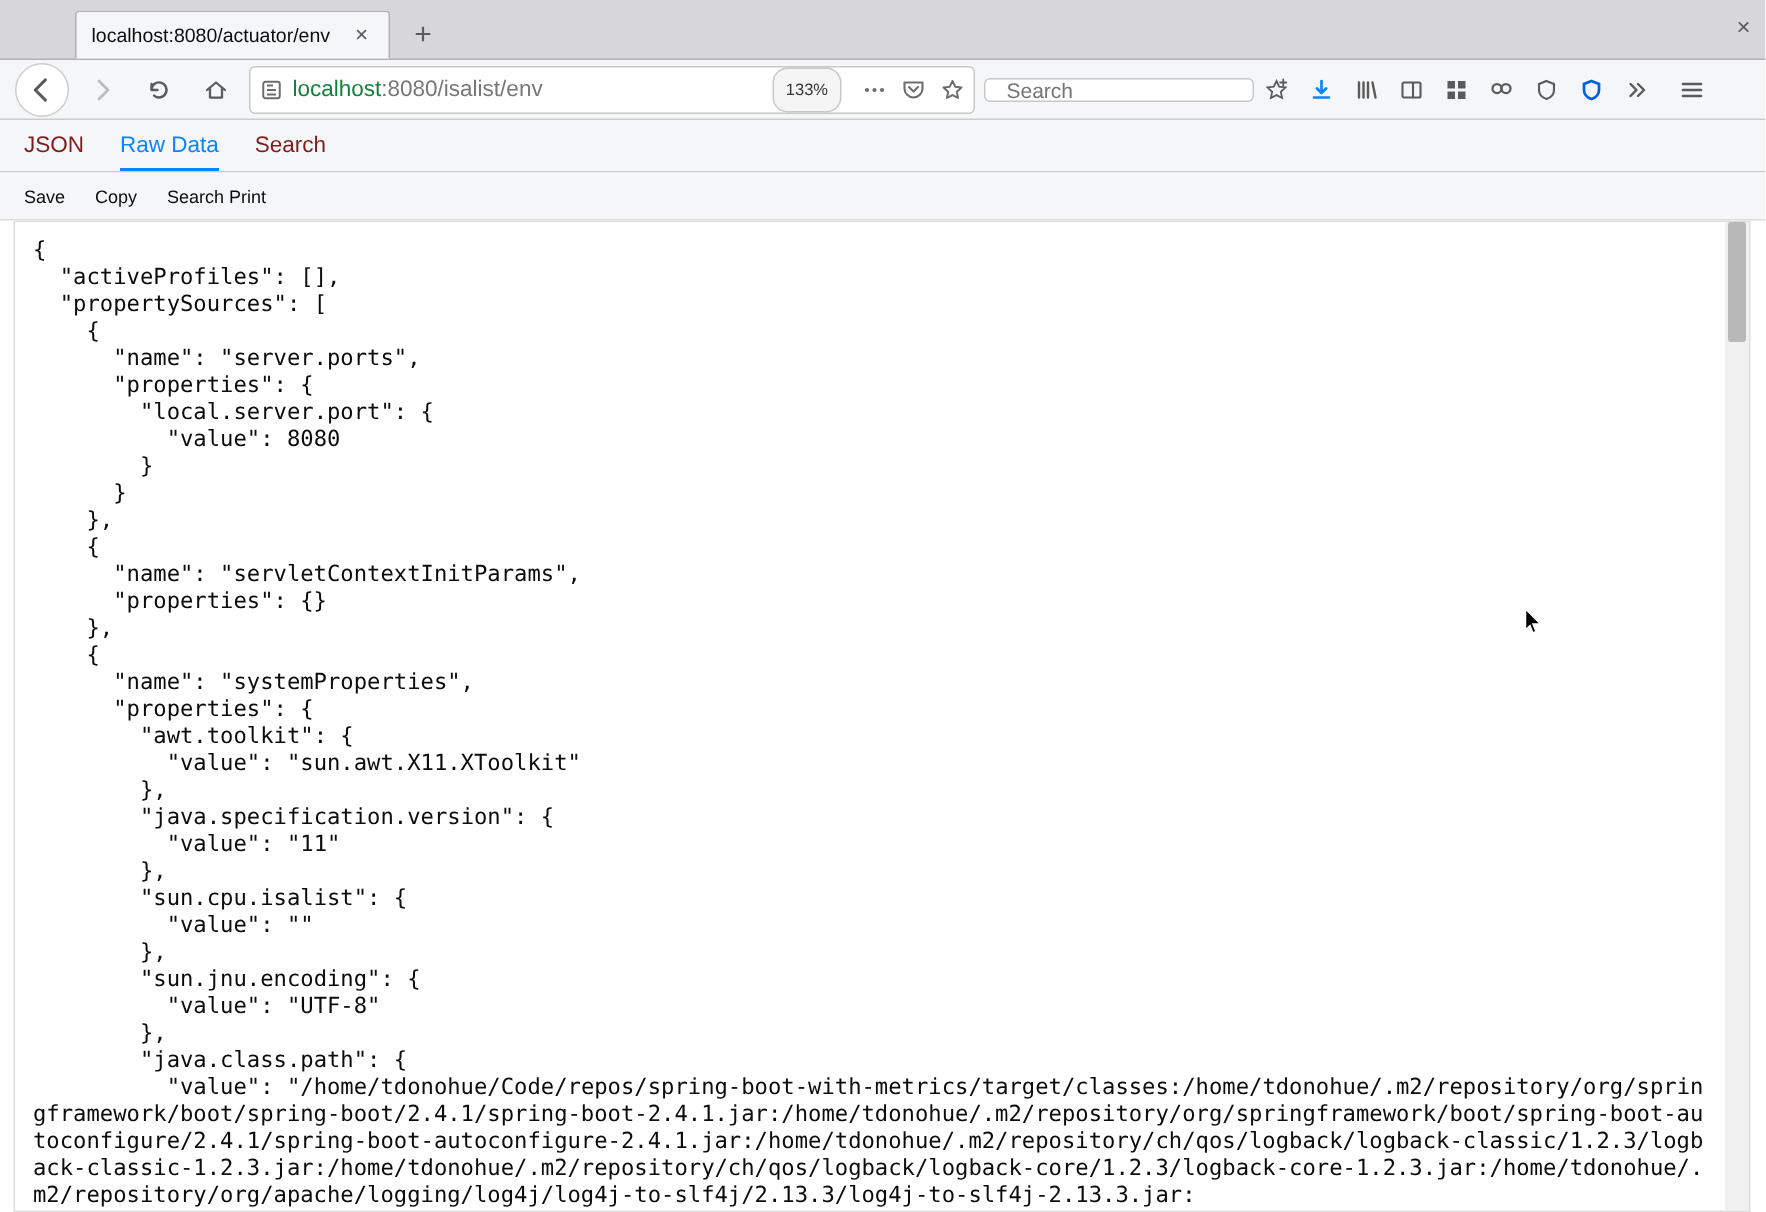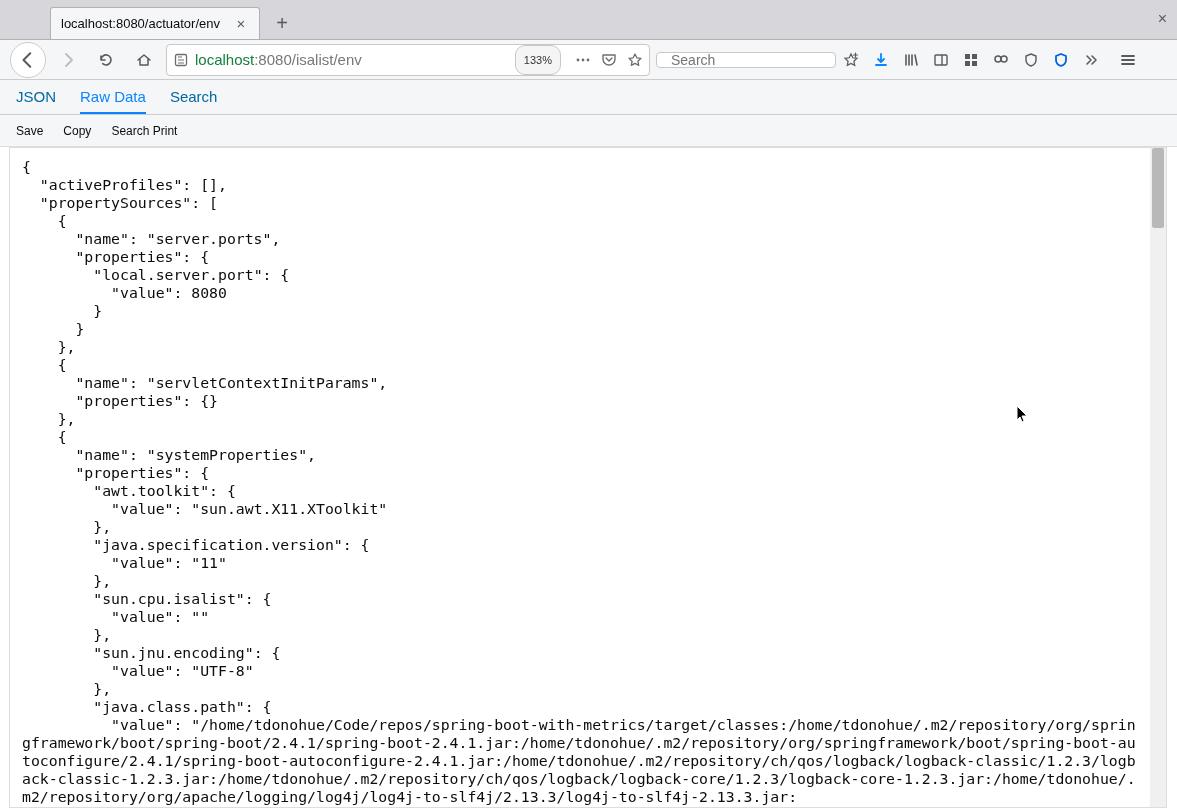--- a/index.html
+++ b/index.html
@@ -129,21 +129,21 @@
     background: #f5f6f7;
     border-bottom: 1px solid #ccc;
     display: flex; align-items: flex-end;
     padding: 0 16px;
     gap: 24px;
     font-size: 15px;
   }
   .viewer-tab {
     padding: 7px 0;
     cursor: pointer;
-    color: #0369a1;
+    color: #7f1d1d;
     border-bottom: 2px solid transparent;
   }
   .viewer-tab.active {
     color: #0a84ff;
     border-bottom-color: #0a84ff;
     margin-top: 24px;
   }
 
   
   .viewer-actions {

